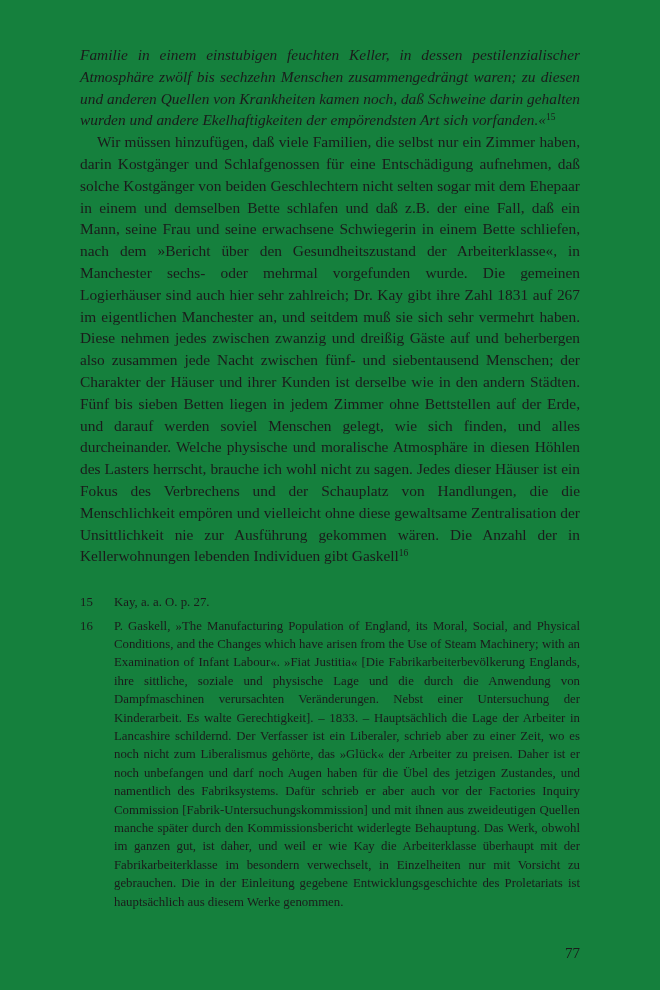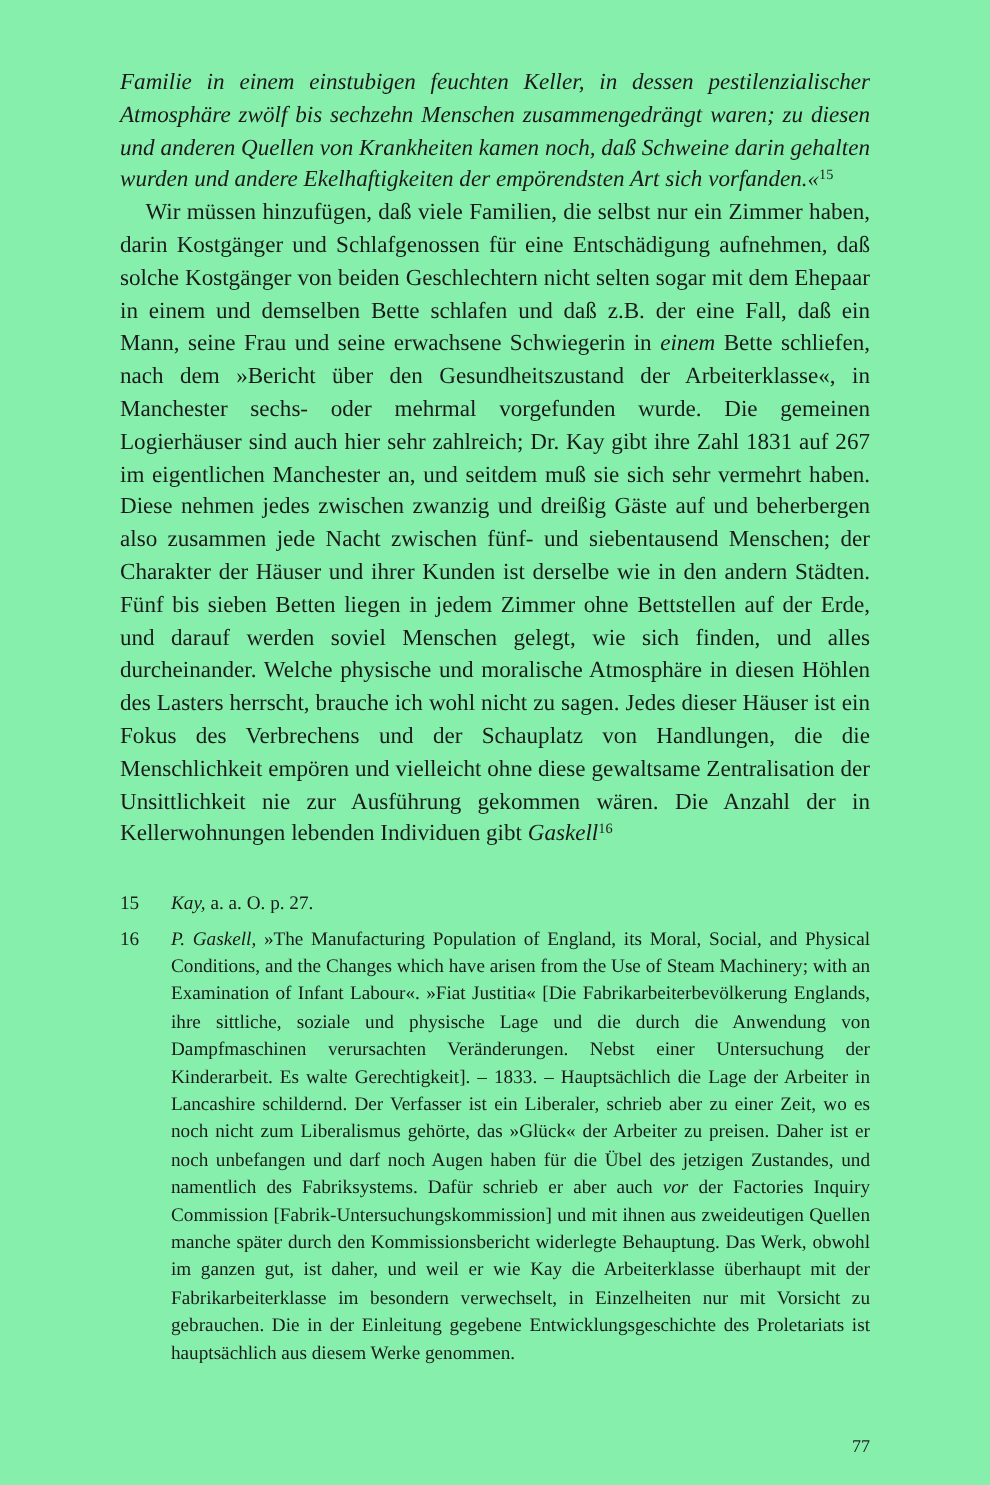--- a/index.html
+++ b/index.html
@@ -4,21 +4,21 @@
 <style>
   html, body {
     margin: 0;
     padding: 0;
     background: #ffffff;
   }
   .page {
     position: relative;
     width: 660px;
     height: 990px;
-    background: #86efac;
+    background: #15803d;
     box-sizing: border-box;
     padding: 44px 80px 0 80px;
     overflow: hidden;
     font-family: "Liberation Serif", "DejaVu Serif", serif;
     color: #1b1b1b;
   }
   .body-text p {
     margin: 0;
     font-size: 15.4px;
     line-height: 21.8px;
@@ -26,21 +26,20 @@
     hyphens: auto;
     -webkit-hyphens: auto;
   }
   p.quote {
     font-style: italic;
   }
   p.main {
     text-indent: 17px;
   }
   .seg-italic {
-    font-style: italic;
     margin-top: 16px;
   }
   sup.fnref {
     font-size: 9.5px;
     font-style: normal;
     line-height: 0;
     vertical-align: baseline;
     position: relative;
     top: -5.5px;
   }
@@ -58,22 +57,22 @@
   }
   .fn-text {
     flex: 1;
     text-align: justify;
     hyphens: auto;
     -webkit-hyphens: auto;
   }
   .page-number {
     position: absolute;
     right: 80px;
-    bottom: 18px;
-    font-size: 12px;
+    bottom: 28px;
+    font-size: 15px;
     color: #1b1b1b;
   }
 </style>
 </head>
 <body>
 
 <div class="page">
 
   <main class="body-text">
 

